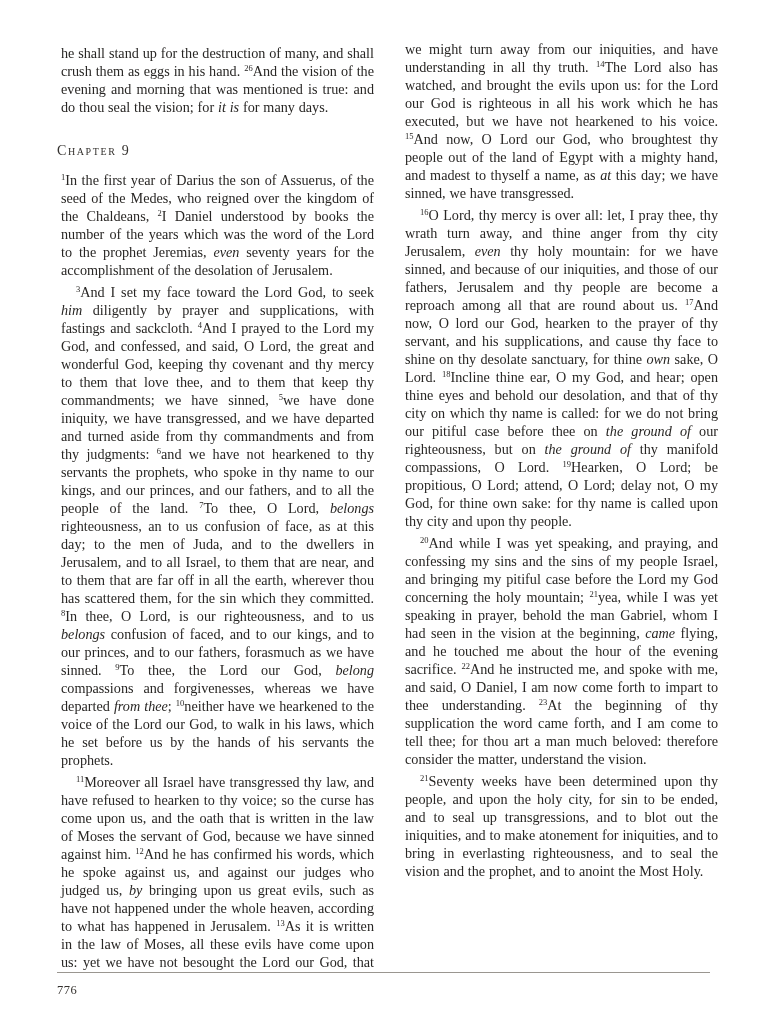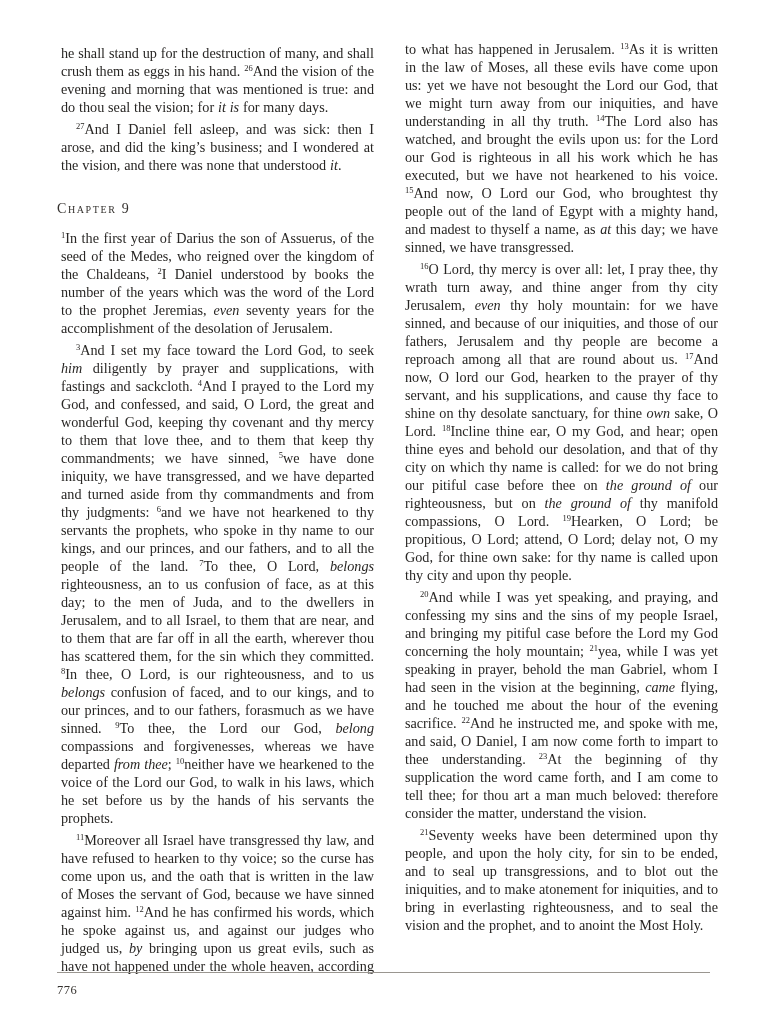--- a/index.html
+++ b/index.html
@@ -89,21 +89,20 @@
     color: #3a3733;
   }
 </style>
 </head>
 <body>
 
 <div>
 
   <div class="text-columns">
       <p class="para"><span>he shall stand up for the destruction of many, and shall crush them as eggs in his hand. </span><sup class="verse">26</sup><span>And the vision of the evening and morning that was mentioned is true: and do thou seal the vision; for </span><i>it is</i><span> for many days.</span></p>
-      <p class="para indent"><sup class="verse">27</sup><span>And I Daniel fell asleep, and was sick: then I arose, and did the king’s business; and I wondered at the vision, and there was none that understood </span><i>it</i><span>.</span></p>
       <h2 class="chapter-heading">Chapter 9</h2>
       <p class="para"><sup class="verse">1</sup><span>In the first year of Darius the son of Assuerus, of the seed of the Medes, who reigned over the kingdom of the Chaldeans, </span><sup class="verse">2</sup><span>I Daniel understood by books the number of the years which was the word of the Lord to the prophet Jeremias, </span><i>even</i><span> seventy years for the accomplishment of the desolation of Jerusalem.</span></p>
       <p class="para indent"><sup class="verse">3</sup><span>And I set my face toward the Lord God, to seek </span><i>him</i><span> diligently by prayer and supplications, with fastings and sackcloth. </span><sup class="verse">4</sup><span>And I prayed to the Lord my God, and confessed, and said, O Lord, the great and wonderful God, keeping thy covenant and thy mercy to them that love thee, and to them that keep thy commandments; we have sinned, </span><sup class="verse">5</sup><span>we have done iniquity, we have transgressed, and we have departed and turned aside from thy commandments and from thy judgments: </span><sup class="verse">6</sup><span>and we have not hearkened to thy servants the prophets, who spoke in thy name to our kings, and our princes, and our fathers, and to all the people of the land. </span><sup class="verse">7</sup><span>To thee, O Lord, </span><i>belongs</i><span> righteousness, an to us confusion of face, as at this day; to the men of Juda, and to the dwellers in Jerusalem, and to all Israel, to them that are near, and to them that are far off in all the earth, wherever thou has scattered them, for the sin which they committed. </span><sup class="verse">8</sup><span>In thee, O Lord, is our righteousness, and to us </span><i>belongs</i><span> confusion of faced, and to our kings, and to our princes, and to our fathers, forasmuch as we have sinned. </span><sup class="verse">9</sup><span>To thee, the Lord our God, </span><i>belong</i><span> compassions and forgivenesses, whereas we have departed </span><i>from thee</i><span>; </span><sup class="verse">10</sup><span>neither have we hearkened to the voice of the Lord our God, to walk in his laws, which he set before us by the hands of his servants the prophets.</span></p>
       <p class="para indent"><sup class="verse">11</sup><span>Moreover all Israel have transgressed thy law, and have refused to hearken to thy voice; so the curse has come upon us, and the oath that is written in the law of Moses the servant of God, because we have sinned against him. </span><sup class="verse">12</sup><span>And he has confirmed his words, which he spoke against us, and against our judges who judged us, </span><i>by</i><span> bringing upon us great evils, such as have not happened under the whole heaven, according to what has happened in Jerusalem. </span><sup class="verse">13</sup><span>As it is written in the law of Moses, all these evils have come upon us: yet we have not besought the Lord our God, that we might turn away from our iniquities, and have understanding in all thy truth. </span><sup class="verse">14</sup><span>The Lord also has watched, and brought the evils upon us: for the Lord our God is righteous in all his work which he has executed, but we have not hearkened to his voice. </span><sup class="verse">15</sup><span>And now, O Lord our God, who broughtest thy people out of the land of Egypt with a mighty hand, and madest to thyself a name, as </span><i>at</i><span> this day; we have sinned, we have transgressed.</span></p>
       <p class="para indent"><sup class="verse">16</sup><span>O Lord, thy mercy is over all: let, I pray thee, thy wrath turn away, and thine anger from thy city Jerusalem, </span><i>even</i><span> thy holy mountain: for we have sinned, and because of our iniquities, and those of our fathers, Jerusalem and thy people are become a reproach among all that are round about us. </span><sup class="verse">17</sup><span>And now, O lord our God, hearken to the prayer of thy servant, and his supplications, and cause thy face to shine on thy desolate sanctuary, for thine </span><i>own</i><span> sake, O Lord. </span><sup class="verse">18</sup><span>Incline thine ear, O my God, and hear; open thine eyes and behold our desolation, and that of thy city on which thy name is called: for we do not bring our pitiful case before thee on </span><i>the ground of</i><span> our righteousness, but on </span><i>the ground of</i><span> thy manifold compassions, O Lord. </span><sup class="verse">19</sup><span>Hearken, O Lord; be propitious, O Lord; attend, O Lord; delay not, O my God, for thine own sake: for thy name is called upon thy city and upon thy people.</span></p>
       <p class="para indent"><sup class="verse">20</sup><span>And while I was yet speaking, and praying, and confessing my sins and the sins of my people Israel, and bringing my pitiful case before the Lord my God concerning the holy mountain; </span><sup class="verse">21</sup><span>yea, while I was yet speaking in prayer, behold the man Gabriel, whom I had seen in the vision at the beginning, </span><i>came</i><span> flying, and he touched me about the hour of the evening sacrifice. </span><sup class="verse">22</sup><span>And he instructed me, and spoke with me, and said, O Daniel, I am now come forth to impart to thee understanding. </span><sup class="verse">23</sup><span>At the beginning of thy supplication the word came forth, and I am come to tell thee; for thou art a man much beloved: therefore consider the matter, understand the vision.</span></p>
       <p class="para indent"><sup class="verse">21</sup><span>Seventy weeks have been determined upon thy people, and upon the holy city, for sin to be ended, and to seal up transgressions, and to blot out the iniquities, and to make atonement for iniquities, and to bring in everlasting righteousness, and to seal the vision and the prophet, and to anoint the Most Holy.</span></p>
     </div>
 
   <div class="footer-rule"></div>

